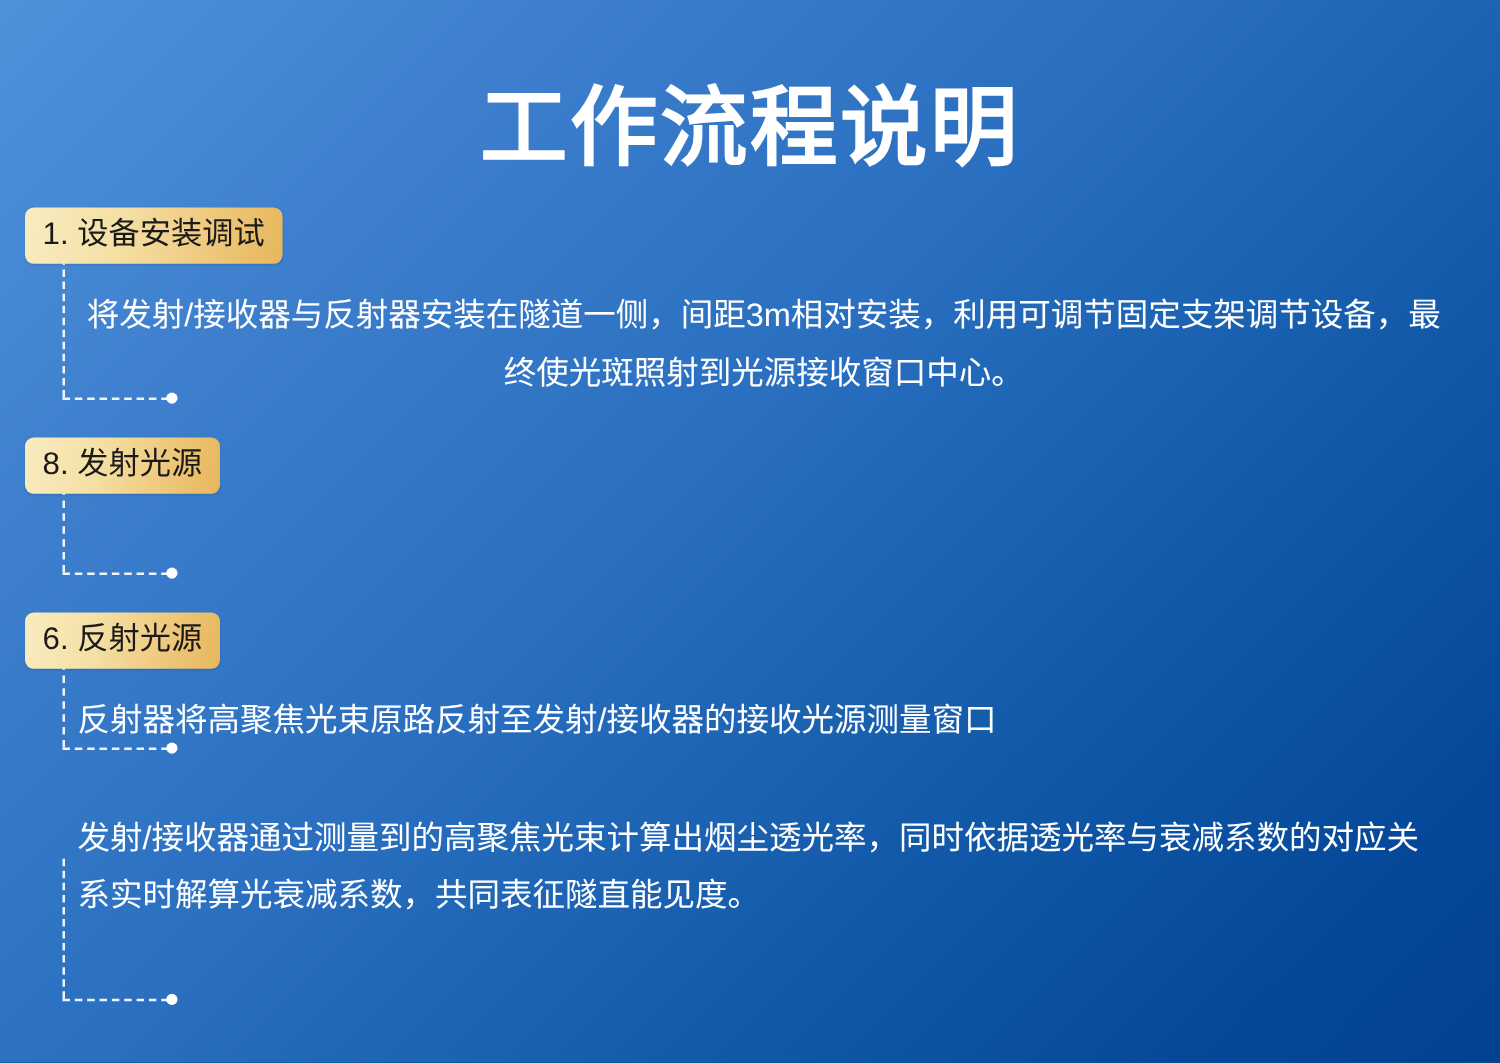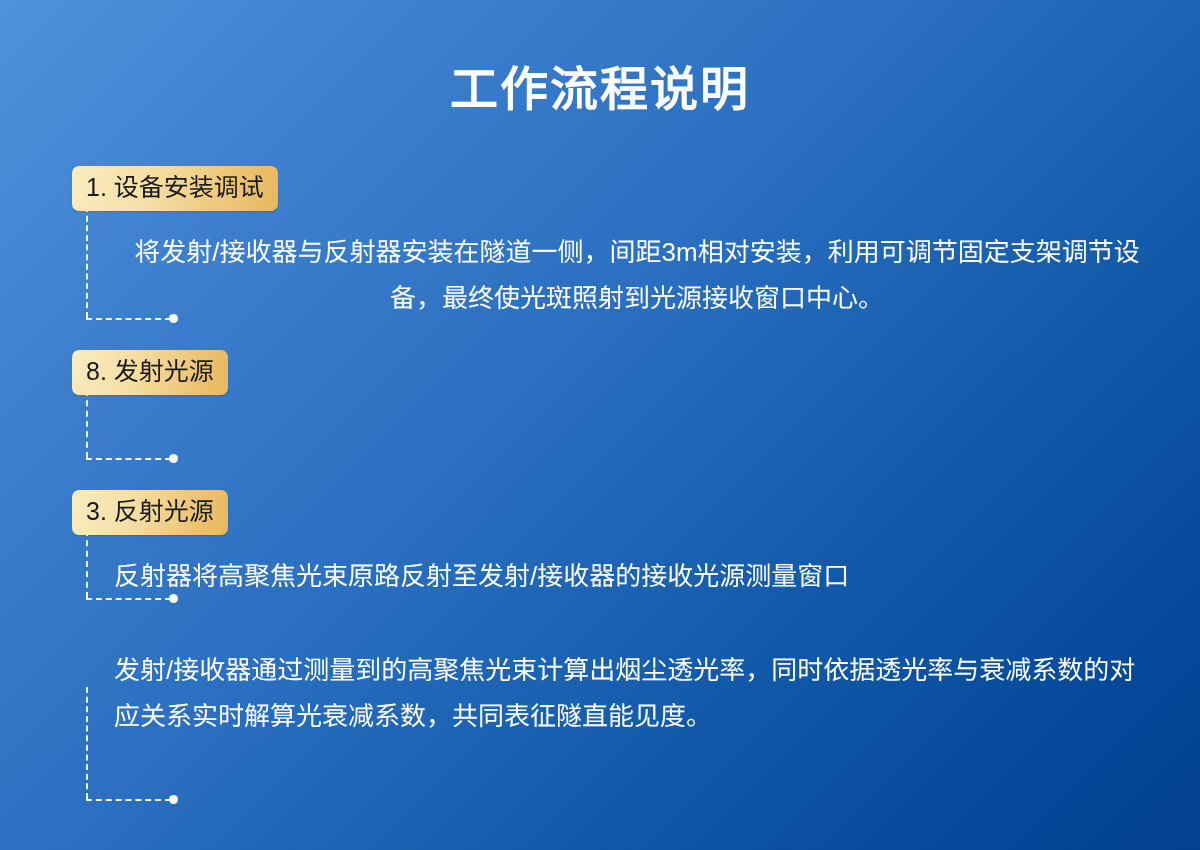--- a/index.html
+++ b/index.html
@@ -31,40 +31,39 @@
   }
 
   
   .title {
     position: absolute;
     top: 62px;
     left: 0;
     width: 1200px;
     text-align: center;
     color: #ffffff;
-    font-size: 48px;
+    font-size: 70px;
     font-weight: bold;
     letter-spacing: 2px;
     line-height: 1.15;
     white-space: nowrap;
   }
 
   
   .steps {
     position: absolute;
     top: 166px;
     left: 0;
     width: 1200px;
   }
 
   .step {
     position: relative;
-    padding-left: 36px;
+    padding-left: 20px;
     box-sizing: border-box;
-    margin-left: 36px;
   }
 
   
   .badge {
     display: inline-block;
     position: relative;
     z-index: 3;
     background: linear-gradient(100deg, #f9ecc1 0%, #f5dfa4 38%, #eec87c 72%, #e7b75c 100%);
     color: #1a1a1a;
     font-size: 25px;
@@ -170,21 +169,21 @@
     <div class="step step-2">
       <span class="badge">8. 发射光源</span>
       <div class="connector">
         <div class="vline"></div>
         <div class="hline"></div>
         <div class="dot"></div>
       </div>
     </div>
 
     <div class="step step-3">
-      <span class="badge">3. 反射光源</span>
+      <span class="badge">6. 反射光源</span>
       <div class="connector">
         <div class="vline"></div>
         <div class="hline"></div>
         <div class="dot"></div>
       </div>
       <p class="body-text">反射器将高聚焦光束原路反射至发射/接收器的接收光源测量窗口</p>
     </div>
 
     <div class="step step-4">
       <div class="connector">

